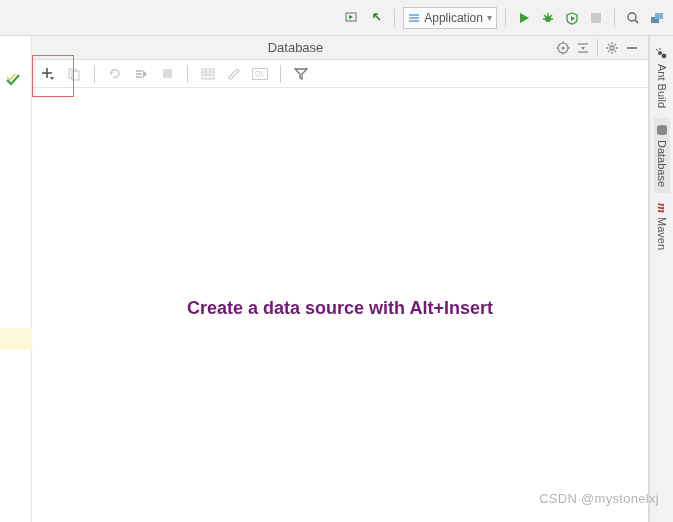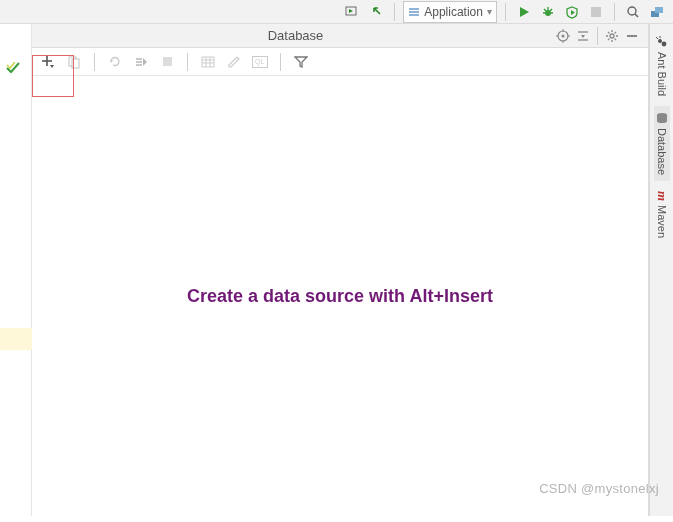--- a/index.html
+++ b/index.html
@@ -8,21 +8,21 @@
     width: 673px;
     height: 522px;
     font-family: "Segoe UI", Arial, sans-serif;
     font-size: 12px;
     background: #fff;
     color: #333;
     position: relative;
     overflow: hidden;
   }
   .toolbar-top {
-    height: 24px;
+    height: 36px;
     border-bottom: 1px solid #dcdcdc;
     display: flex;
     align-items: center;
     justify-content: flex-end;
     padding: 0 6px;
     gap: 4px;
     background: #f2f2f2;
   }
   .toolbar-top .btn, .db-toolbar .btn, .panel-header .btn, .sidepanel .btn {
     width: 20px;
@@ -119,21 +119,21 @@
     display: flex;
     align-items: center;
     gap: 4px;
     cursor: pointer;
   }
   .side-tab.active { background: #e6e6e6; }
   .side-tab svg, .side-tab .ico { transform: rotate(0deg); }
   .watermark {
     position: absolute;
     right: 14px;
-    bottom: 26px;
+    bottom: 16px;
     font-size: 13px;
     color: rgba(120,120,120,0.55);
     letter-spacing: 0.3px;
   }
   .yellow-band {
     position: absolute;
     left: 0; top: 328px;
     width: 32px; height: 22px;
     background: #fff8d8;
   }

